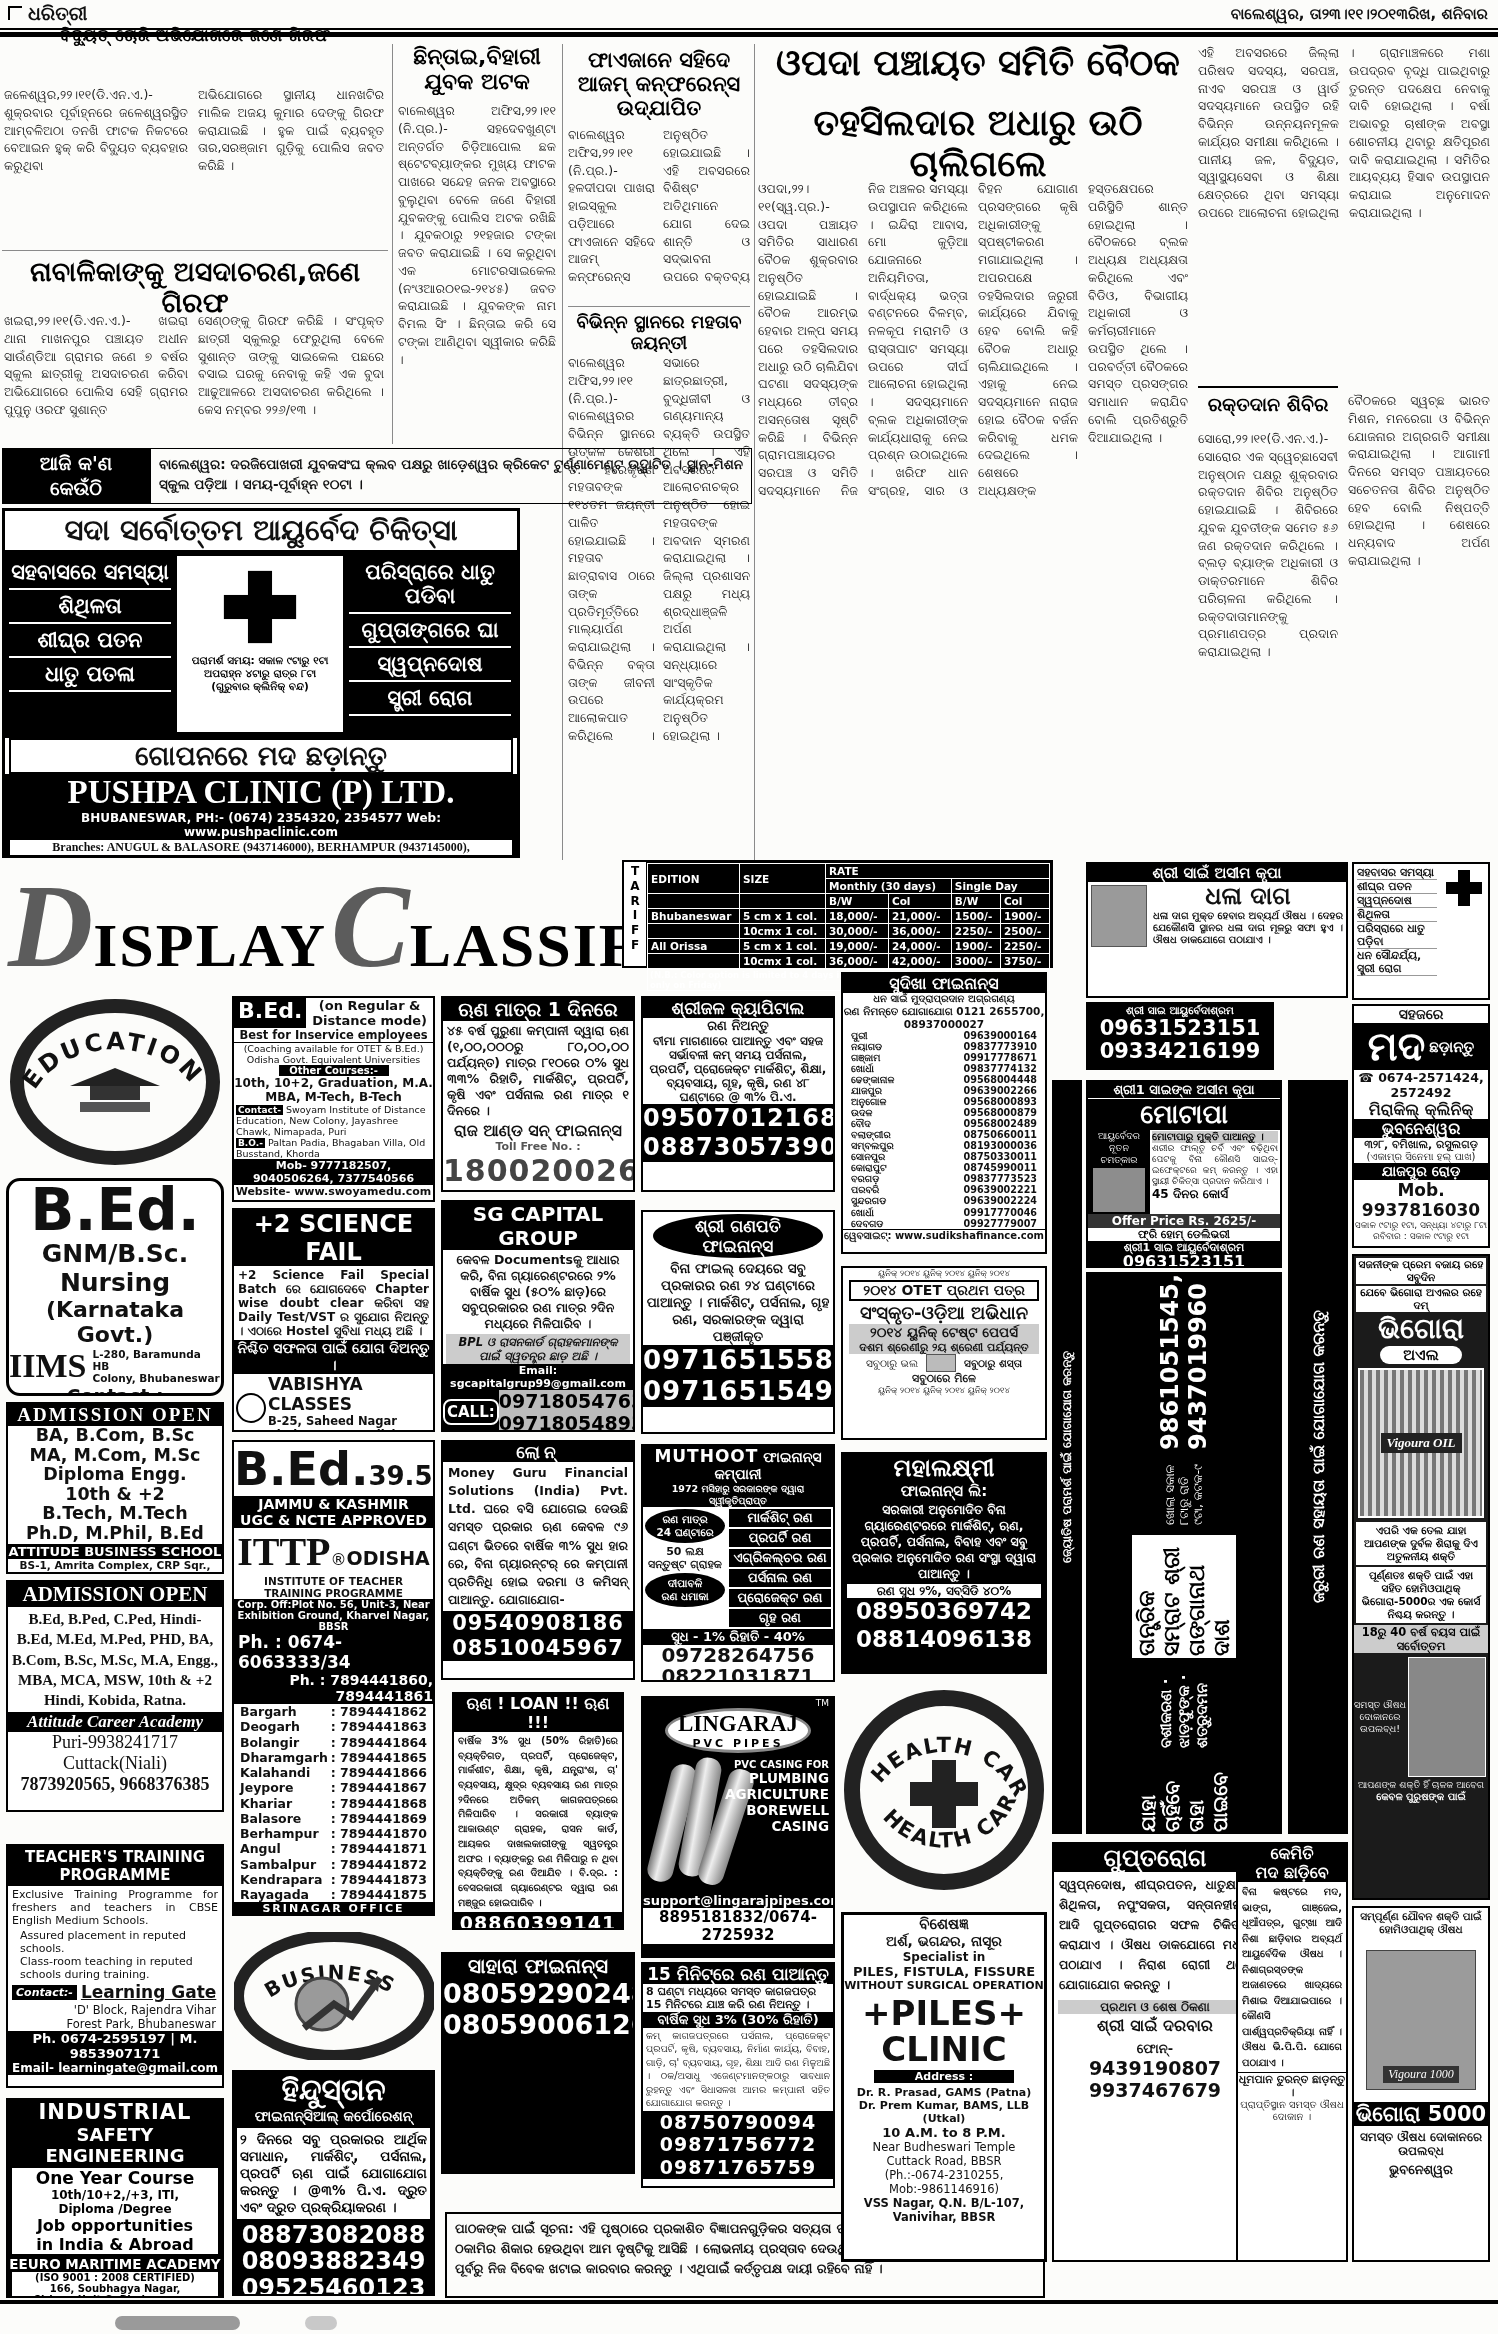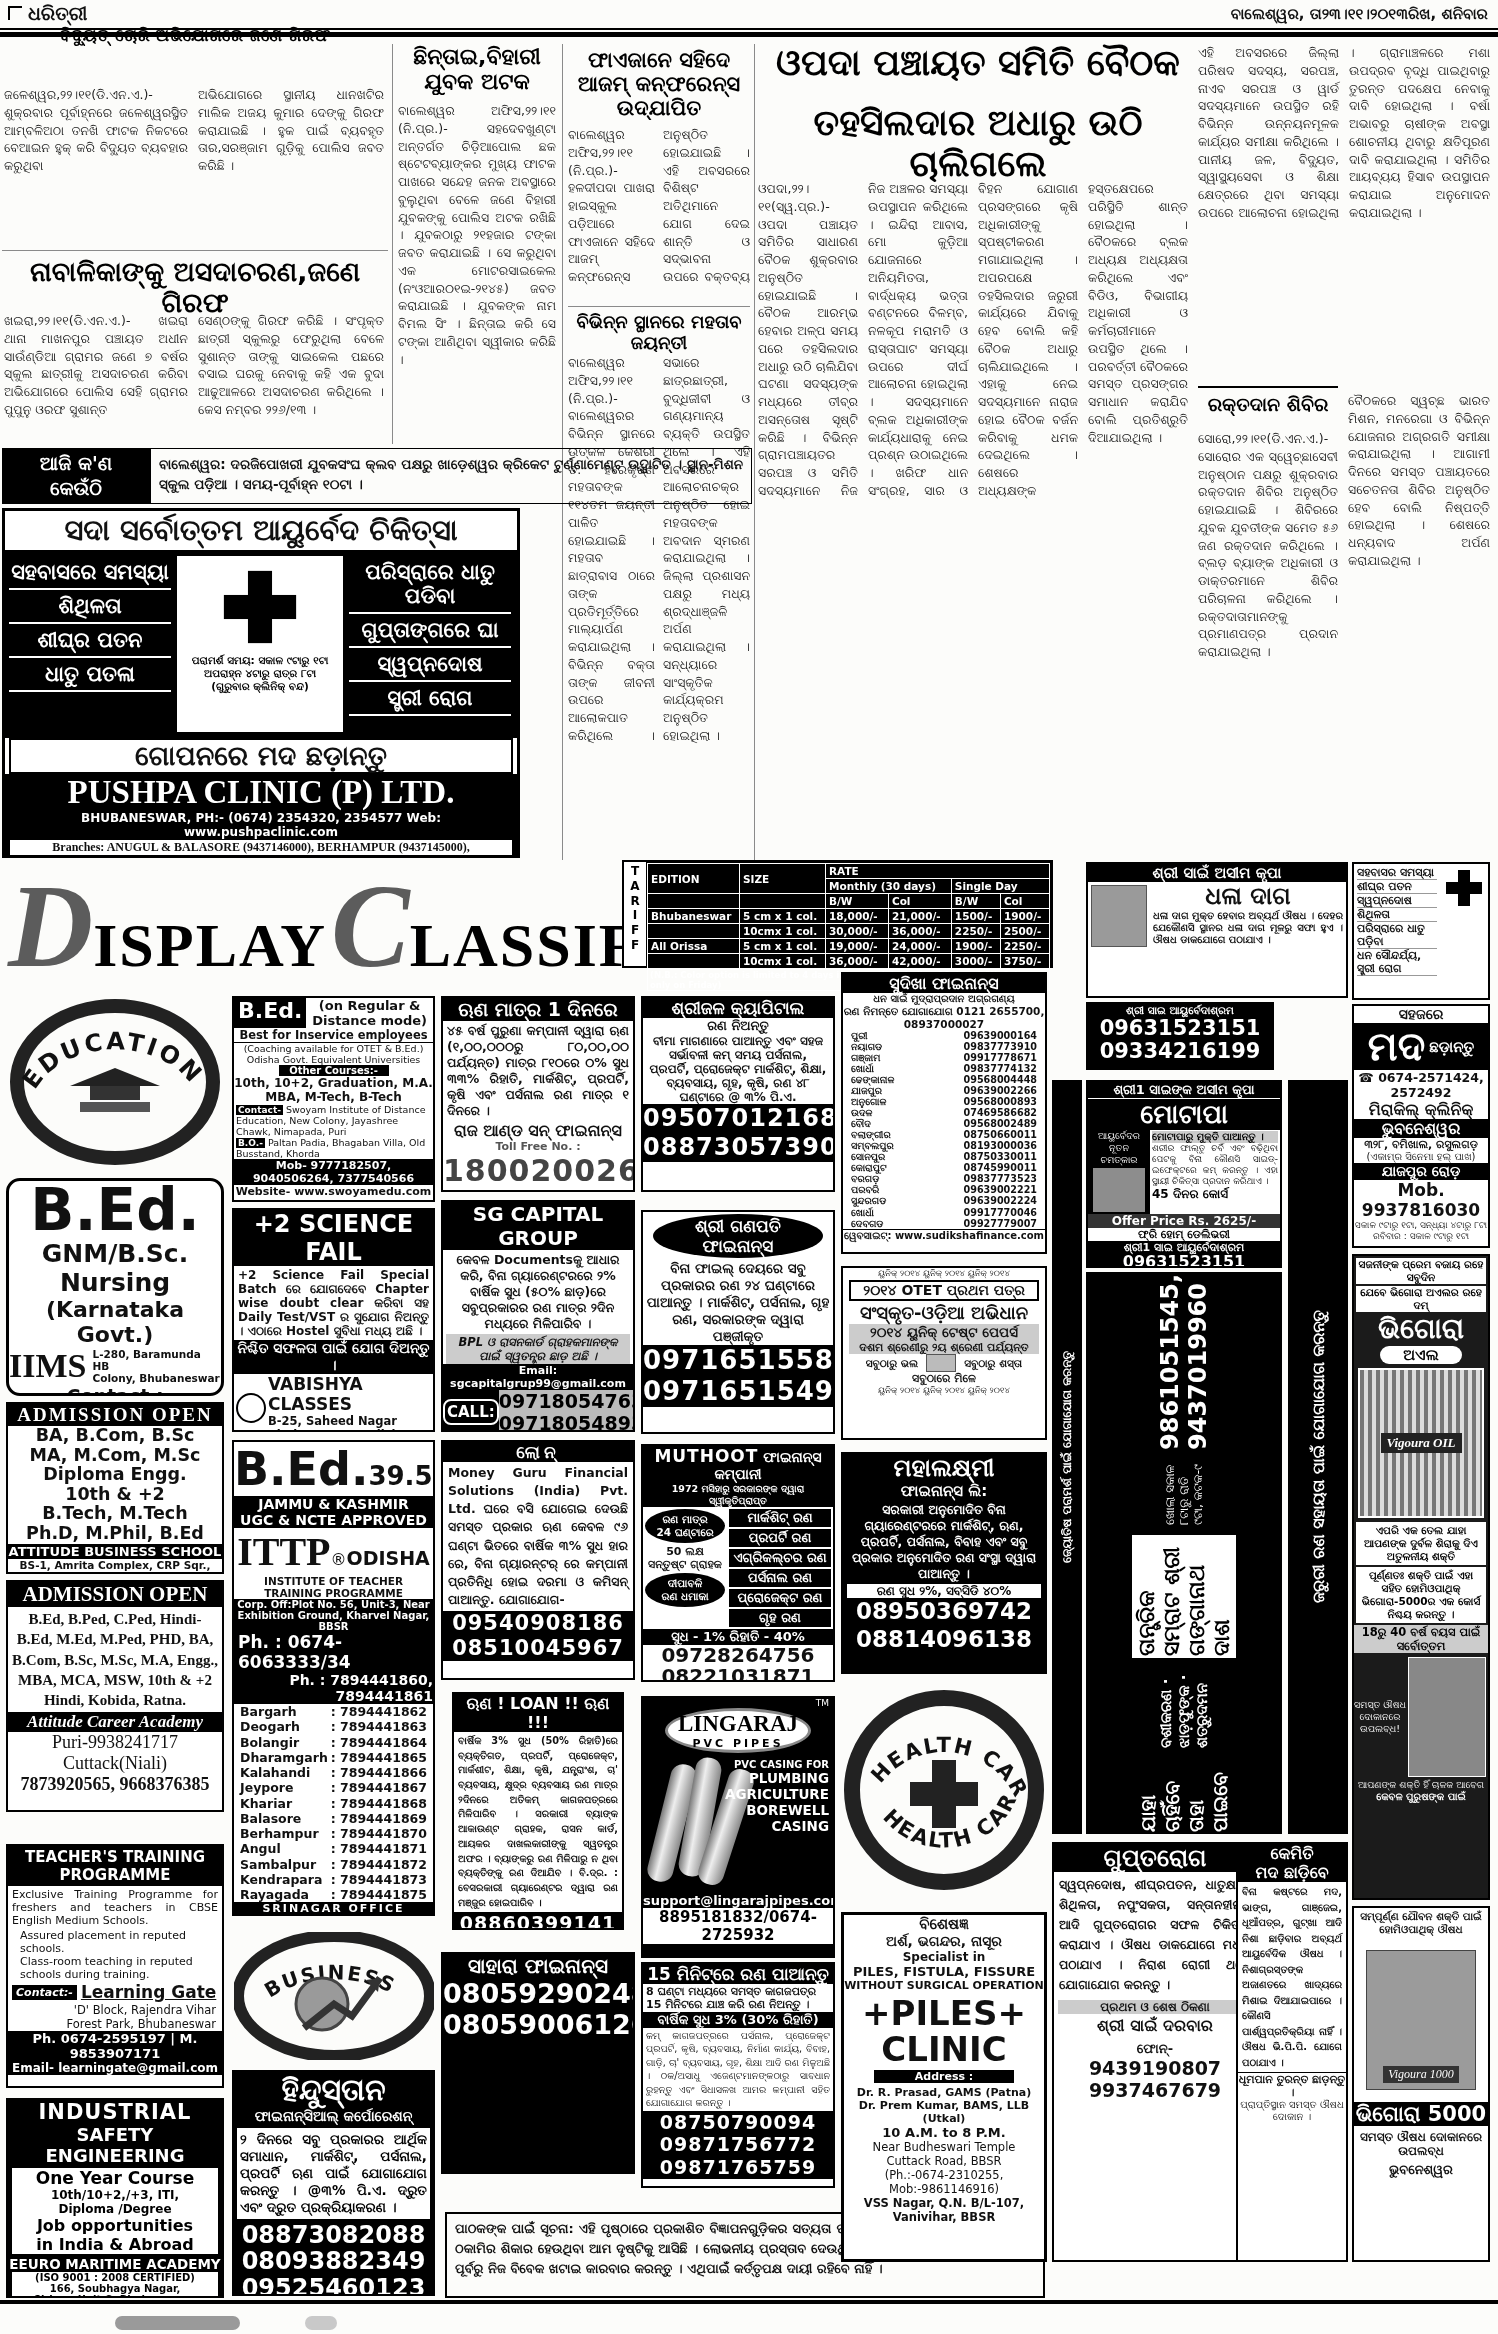--- a/index.html
+++ b/index.html
@@ -536,21 +536,21 @@
         <div class="tl" style="font-size:9.6px;line-height:1.15">
           <span>ଯାଜପୁର</span>
           <span>09639002266</span>
         </div>
         <div class="tl" style="font-size:9.6px;line-height:1.15">
           <span>ଅନୁଗୋଳ</span>
           <span>09568000893</span>
         </div>
         <div class="tl" style="font-size:9.6px;line-height:1.15">
           <span>ଉଦଳ</span>
-          <span>07469586682</span>
+          <span>09568000879</span>
         </div>
         <div class="tl" style="font-size:9.6px;line-height:1.15">
           <span>ବୌଦ</span>
           <span>09568002489</span>
         </div>
         <div class="tl" style="font-size:9.6px;line-height:1.15">
           <span>ବଲାଙ୍ଗୀର</span>
           <span>08750660011</span>
         </div>
         <div class="tl" style="font-size:9.6px;line-height:1.15">
@@ -589,21 +589,21 @@
     <div class="c b" style="font-size:10px;border-top:1px solid #000">ୱେବସାଇଟ୍: www.sudikshafinance.com</div>
   </div>
 
   <div class="ad" style="left:841px;top:1266px;width:206px;height:174px">
     <div class="c" style="font-size:8.5px;overflow:hidden;white-space:nowrap">ୟୁନିକ୍ ୨୦୧୪ ୟୁନିକ୍ ୨୦୧୪ ୟୁନିକ୍ ୨୦୧୪</div>
     <div class="c b" style="border:2px solid #000;margin:1px 6px;font-size:14px">୨୦୧୪ OTET ପ୍ରଥମ ପତ୍ର</div>
     <div class="c b" style="font-size:18px">ସଂସ୍କୃତ-ଓଡ଼ିଆ ଅଭିଧାନ</div>
     <div class="c b" style="background:#ccc;font-size:13.5px;margin:0 6px">୨୦୧୪ ୟୁନିକ୍ ଟେଷ୍ଟ ପେପର୍ସ</div>
     <div class="c b" style="background:#ccc;font-size:11px;margin:0 6px">ଦଶମ ଶ୍ରେଣୀରୁ ୨ୟ ଶ୍ରେଣୀ ପର୍ଯ୍ୟନ୍ତ</div>
     <div class="row" style="justify-content:center;gap:8px;align-items:center">
-      <span style="font-size:10.5px;font-weight:bold">ସବୁଠାରୁ ଭଲ</span>
+      <span style="font-size:10.5px;font-weight:normal">ସବୁଠାରୁ ଭଲ</span>
       <span style="width:30px;height:18px;background:#bbb;border:1px solid #555;display:inline-block"></span>
       <span style="font-size:10.5px;font-weight:bold">ସବୁଠାରୁ ଶସ୍ତା</span>
     </div>
     <div class="c b" style="font-size:11px">ସବୁଠାରେ ମିଳେ</div>
     <div class="c" style="font-size:8.5px;overflow:hidden;white-space:nowrap">ୟୁନିକ୍ ୨୦୧୪ ୟୁନିକ୍ ୨୦୧୪ ୟୁନିକ୍ ୨୦୧୪</div>
   </div>
 
   <div class="ad" style="left:841px;top:1452px;width:206px;height:222px;background:#000;color:#fff">
     <div class="c b" style="font-size:24px">ମହାଲକ୍ଷ୍ମୀ</div>
     <div class="c b" style="font-size:15px">ଫାଇନାନ୍ସ ଲି:</div>

